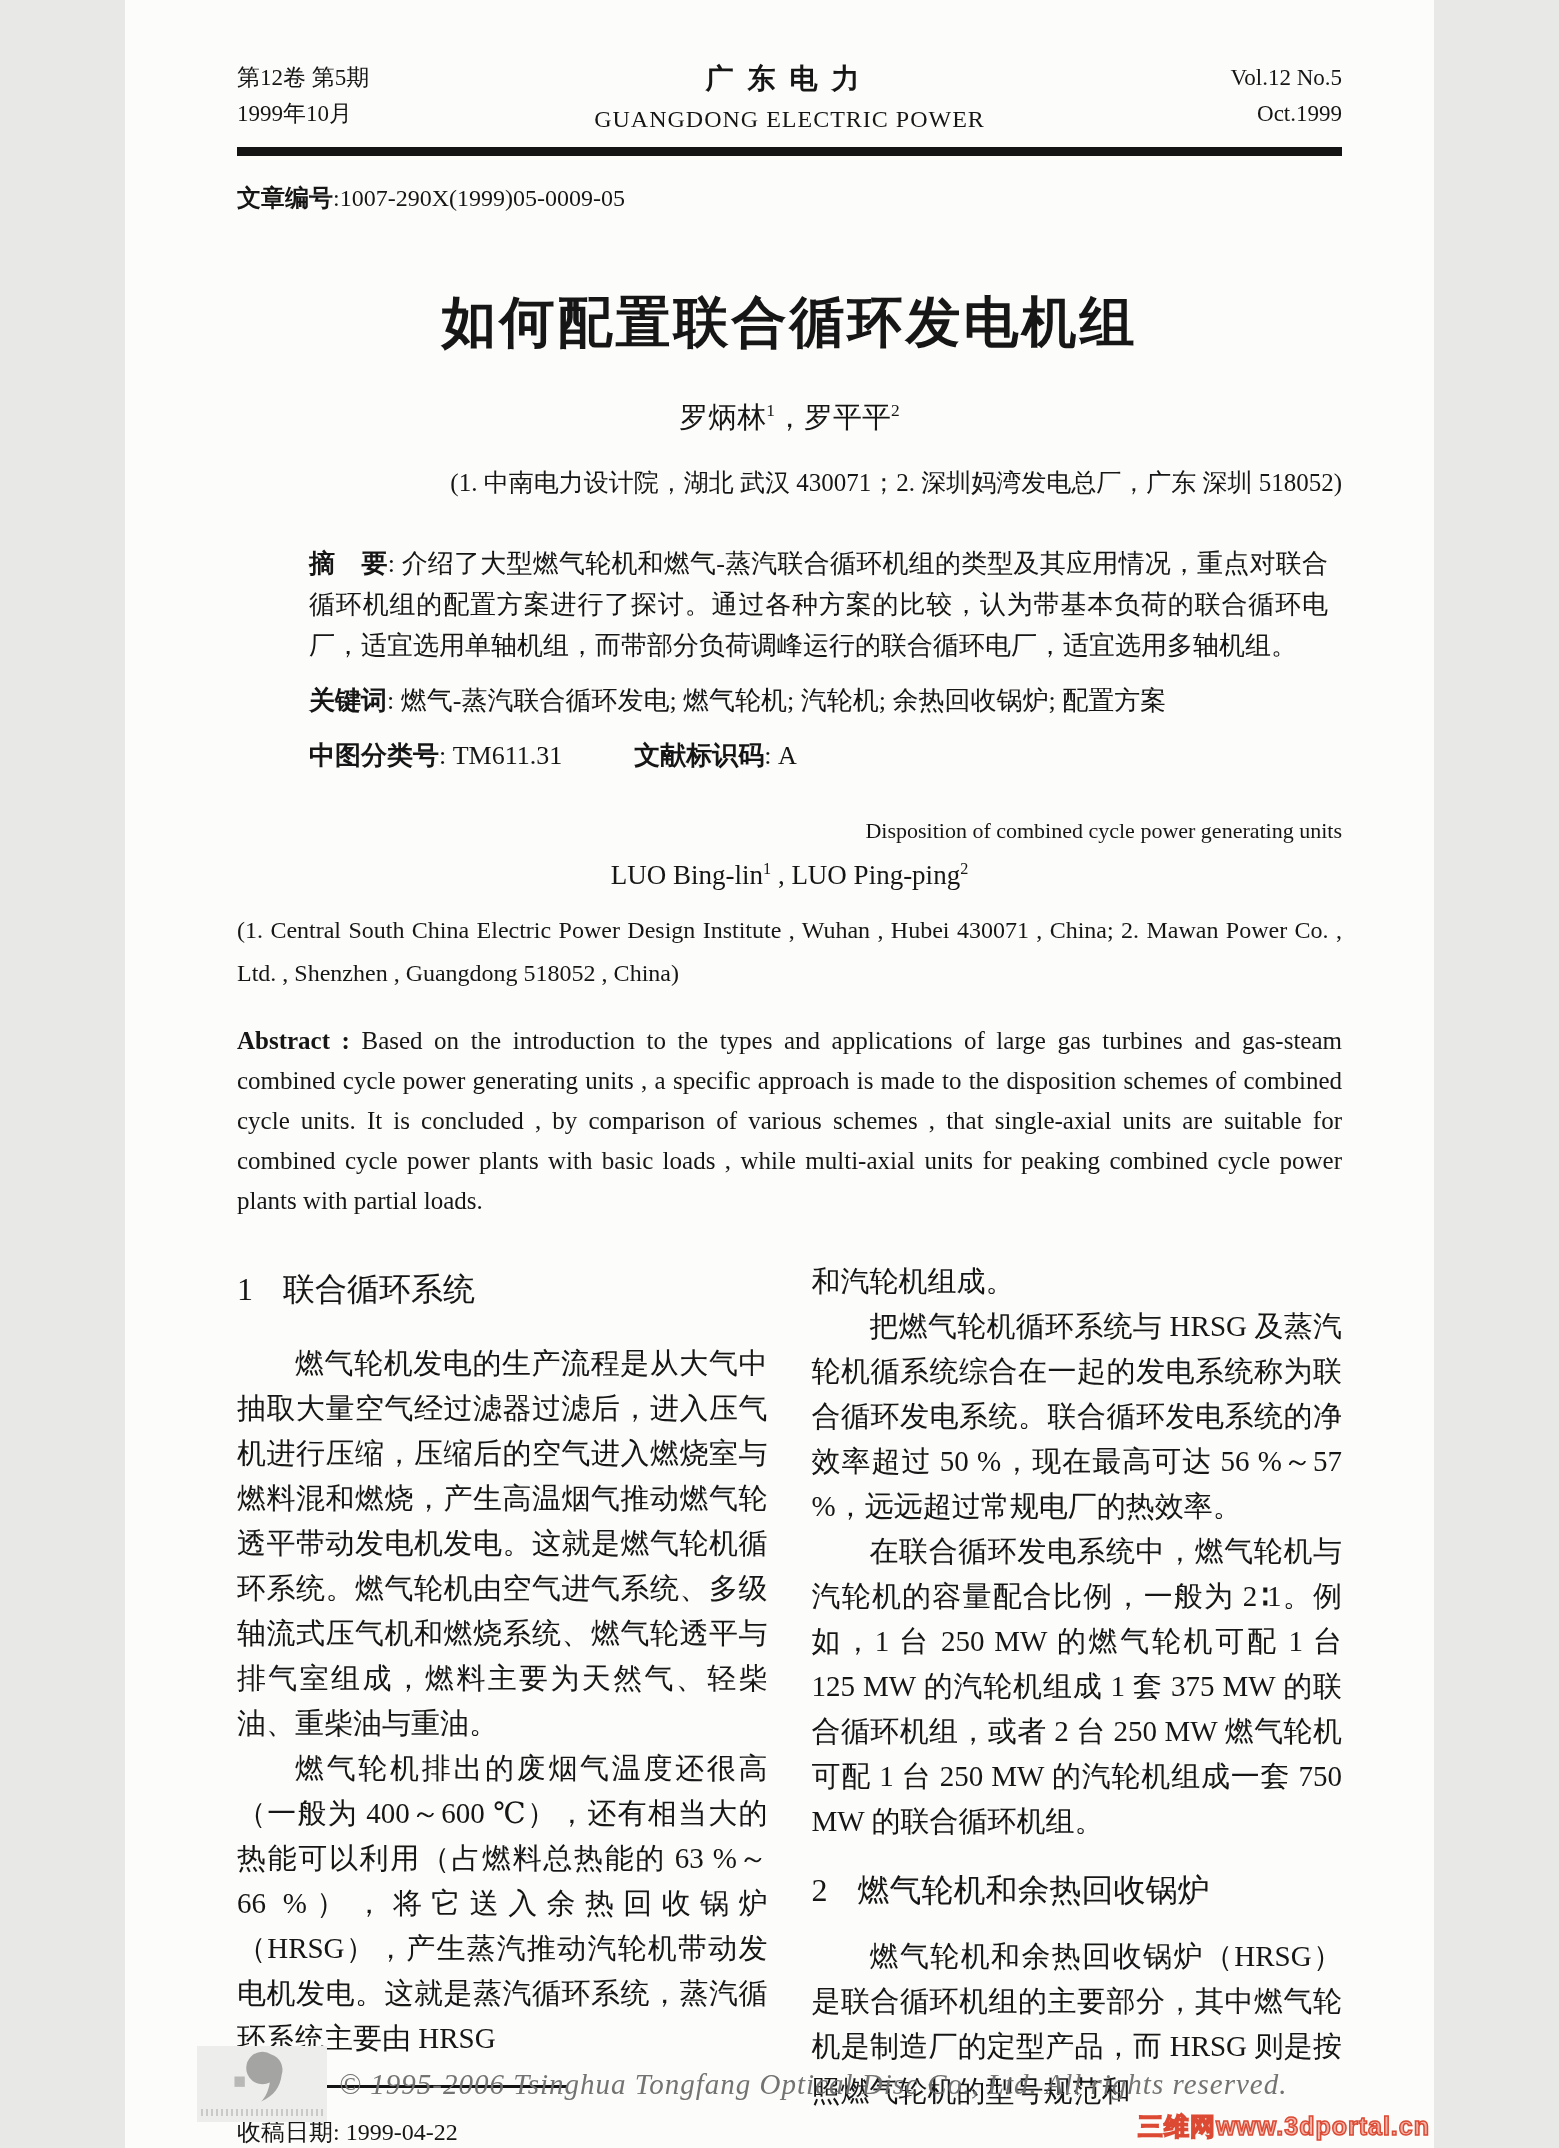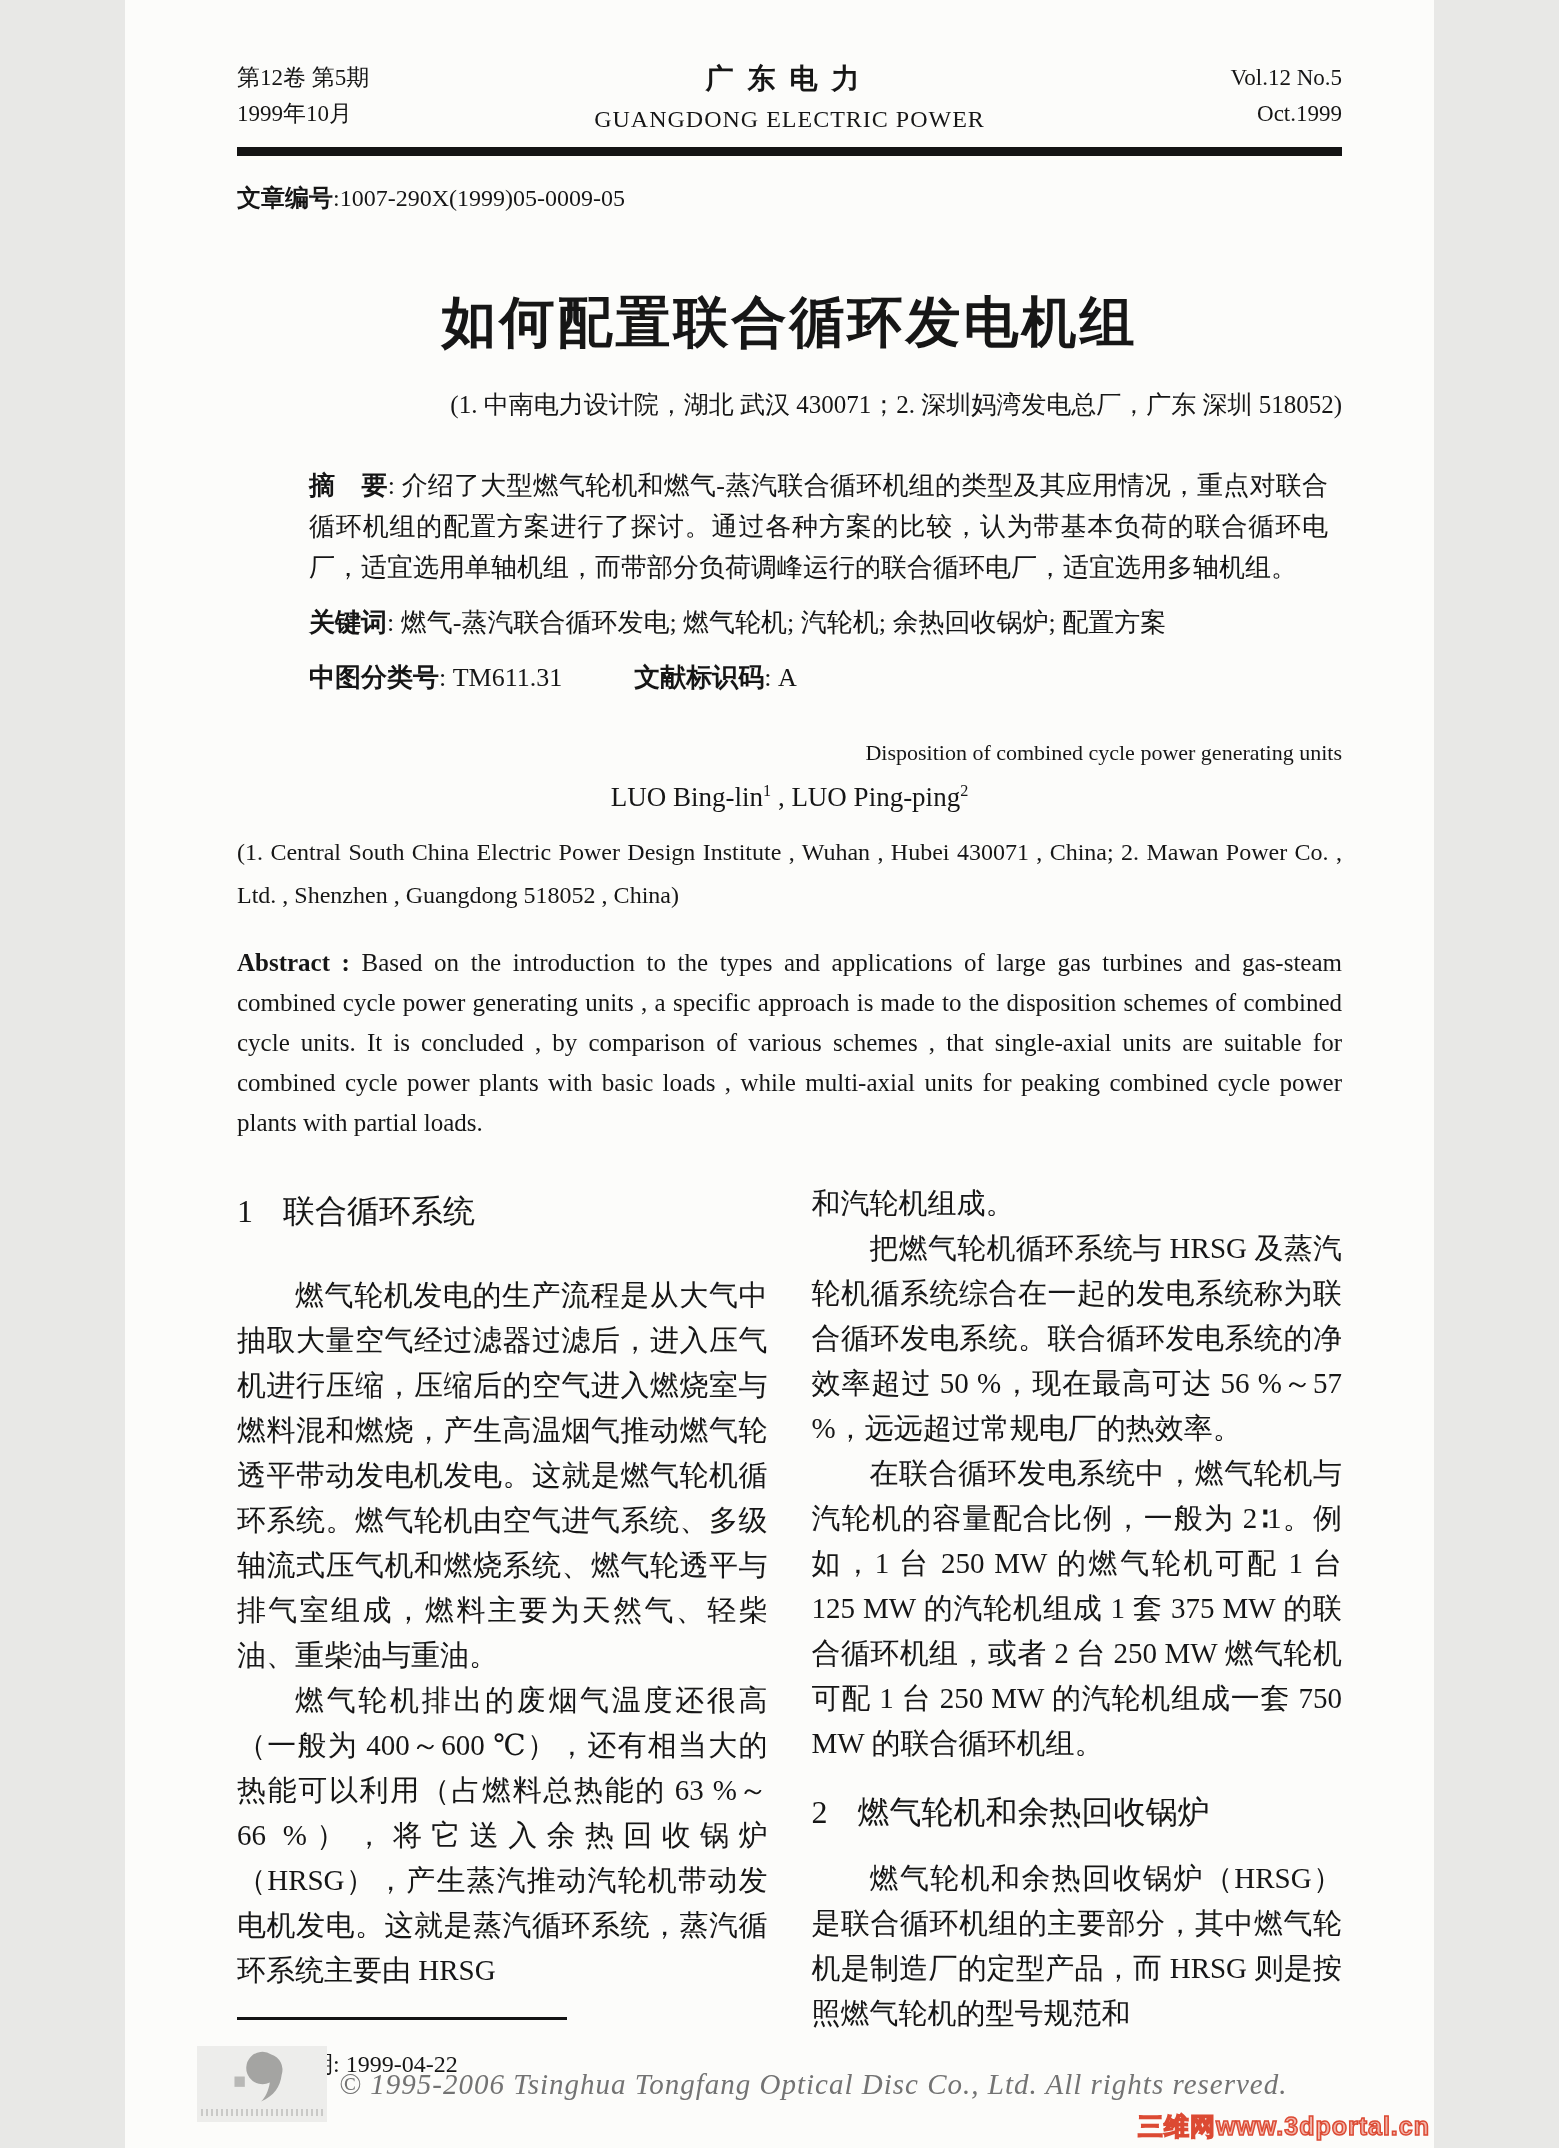--- a/index.html
+++ b/index.html
@@ -41,21 +41,21 @@
   .en-affil  { margin-top:18px; font-size:24px; line-height:43px; text-align:justify; }
   .en-abs    { margin-top:26px; font-size:25px; line-height:40px; text-align:justify; }
   .en-kw     { font-size:25px; line-height:40px; text-align:justify; }
 
   .columns { display:flex; gap:44px; margin-top:38px; }
   .col { flex:1; font-size:29px; line-height:45px; text-align:justify; }
   .col p { margin:0; }
   .indent { text-indent:2em; }
   .sec-h { font-size:32px; line-height:40px; text-align:left; }
   .sec-h .sec-no { display:inline-block; margin-right:30px; }
-  .sec-h1 { margin:10px 0 42px; }
+  .sec-h1 { margin:10px 0 32px; }
   .sec-h2 { margin:26px 0 24px; }
 
   .footnote-rule { width:330px; border-top:3px solid #141414; margin-top:24px; }
   .footnote { margin-top:22px; font-size:24px; text-align:left; }
 
   
   .logo { position:absolute; left:72px; top:2046px; width:130px; height:76px;
           background:#ededeb; }
   .logo svg { position:absolute; left:34px; top:4px; }
   .logo .micro { position:absolute; left:4px; bottom:6px; width:122px; height:7px;
@@ -88,20 +88,23 @@
     </div>
 
     <div class="double-rule"></div>
 
     <div class="article-no">
       <span class="b-sans">文章编号</span><span>:1007-290X(1999)05-0009-05</span>
     </div>
 
     <h1 class="title-cn">如何配置联合循环发电机组</h1>
 
+    <div class="authors-cn">
+      <span>罗炳林</span><sup>1</sup><span>，</span><span>罗平平</span><sup>2</sup>
+    </div>
 
     <div class="affil-cn">(1. 中南电力设计院，湖北 武汉 430071；2. 深圳妈湾发电总厂，广东 深圳 518052)</div>
 
     <div class="cn-abstract">
       <p>
         <span class="b-sans">摘　要</span><span>: </span><span>介绍了大型燃气轮机和燃气-蒸汽联合循环机组的类型及其应用情况，重点对联合循环机组的配置方案进行了探讨。通过各种方案的比较，认为带基本负荷的联合循环电厂，适宜选用单轴机组，而带部分负荷调峰运行的联合循环电厂，适宜选用多轴机组。</span>
       </p>
       <p>
         <span class="b-sans">关键词</span><span>: </span><span>燃气-蒸汽联合循环发电; 燃气轮机; 汽轮机; 余热回收锅炉; 配置方案</span>
       </p>

